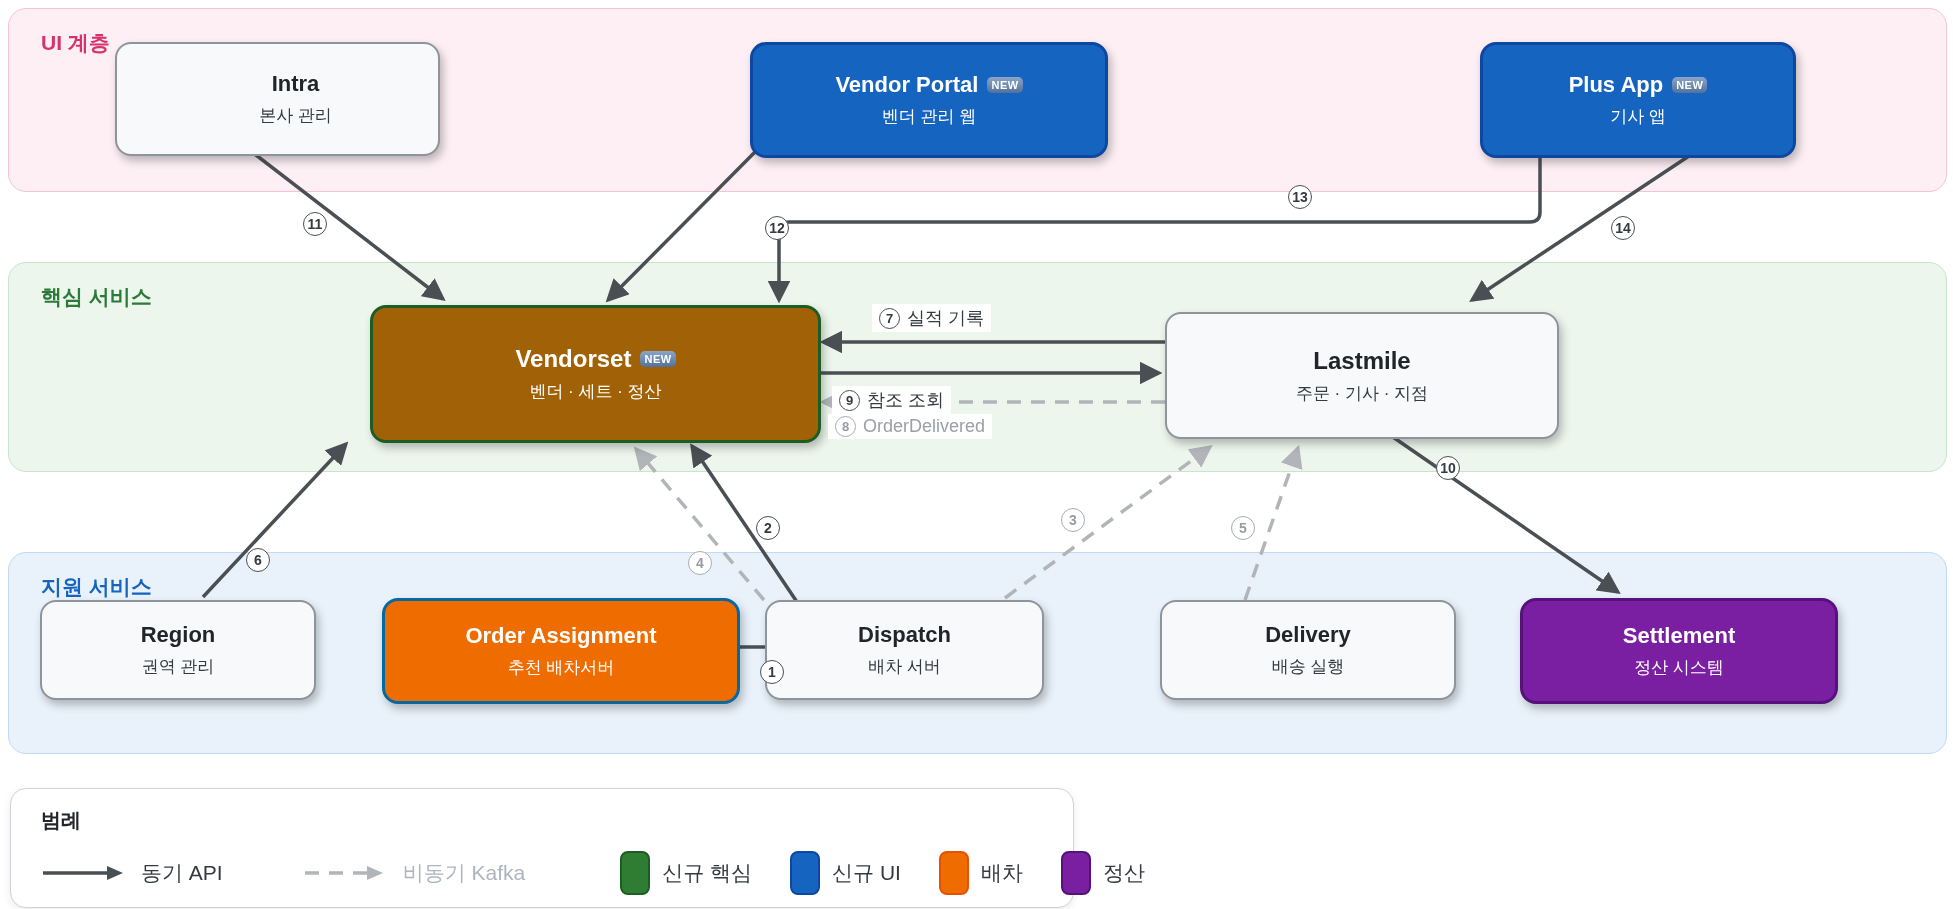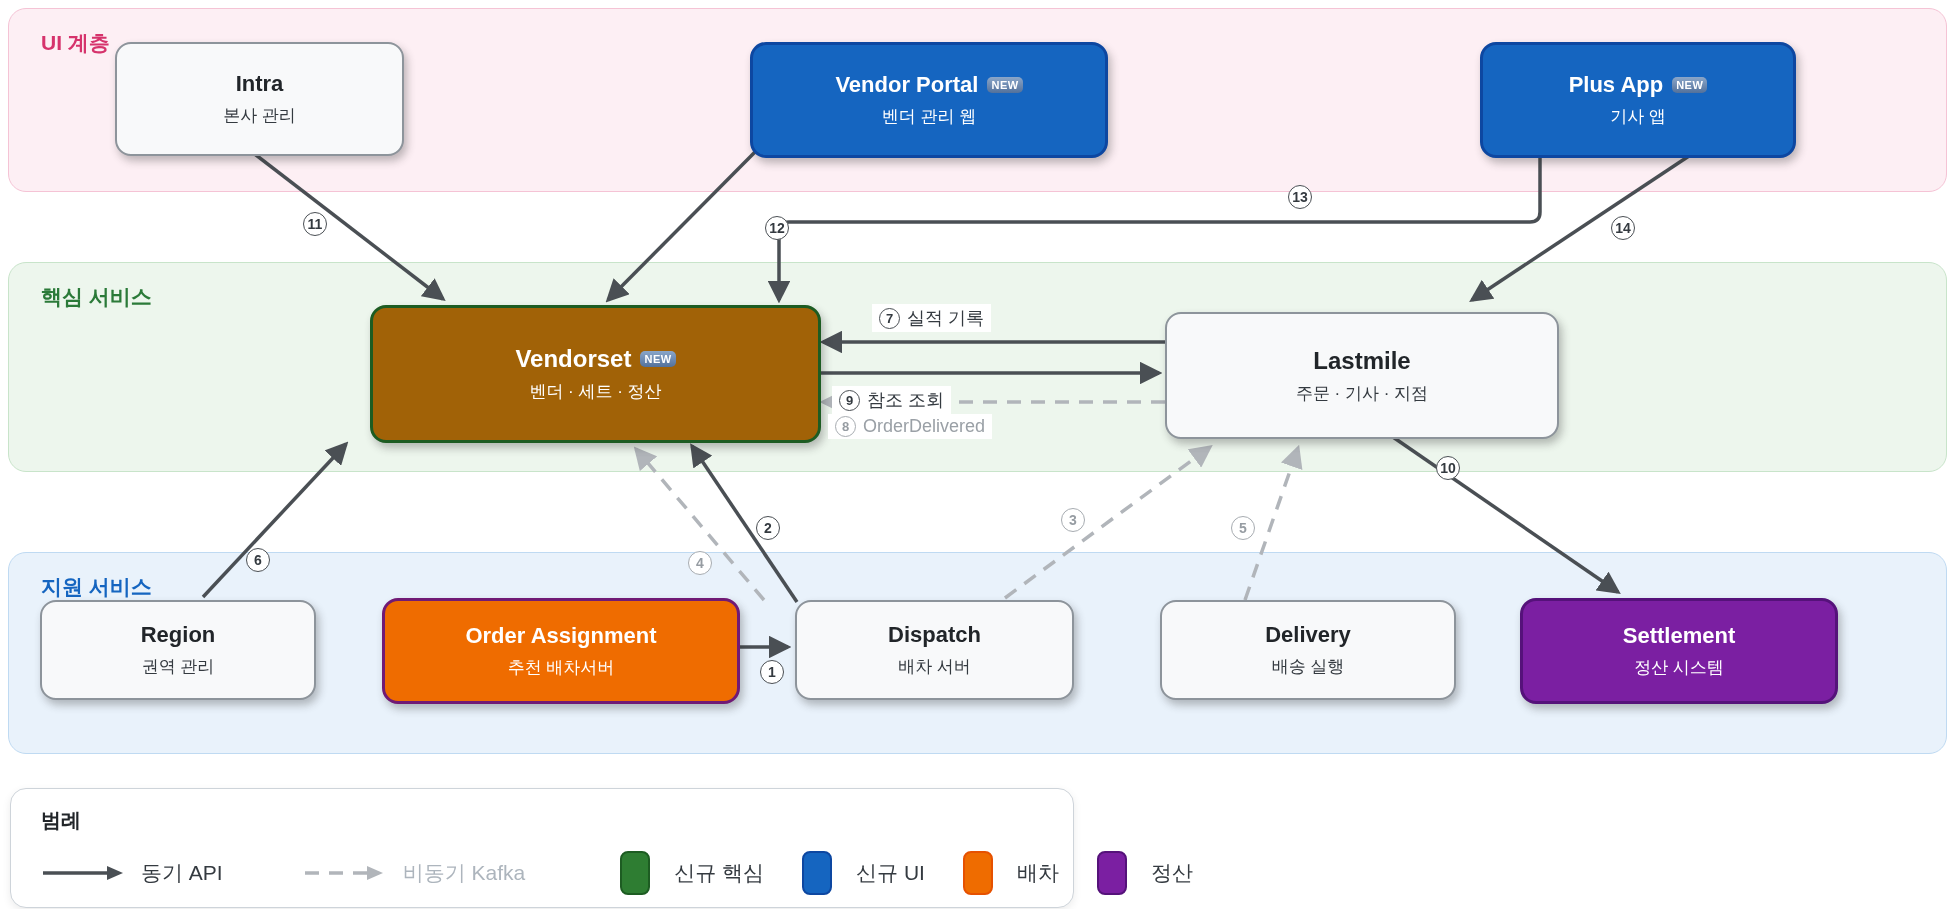--- a/index.html
+++ b/index.html
@@ -22,34 +22,34 @@
   .e-dash{stroke:#b1b5ba;stroke-width:3.5;fill:none;stroke-dasharray:14 10;}
 
   
   .node{position:absolute;z-index:3;border-radius:16px;display:flex;flex-direction:column;
         align-items:center;justify-content:center;box-shadow:3px 5px 9px rgba(40,40,40,.3);}
   .node .title{font-weight:bold;font-size:22px;color:#212529;display:flex;align-items:center;gap:9px;}
   .node .subtitle{font-size:17px;color:#343a40;margin-top:7px;}
   .node.white{background:#f8f9fa;border:2px solid #8d949b;}
   .node.blue{background:#1565c0;border:3px solid #0d47a1;}
   .node.green{background:#a16207;border:3px solid #1d5c22;}
-  .node.orange{background:#ef6c00;border:3px solid #701a75;}
+  .node.orange{background:#ef6c00;border:3px solid #0369a1;}
   .node.purple{background:#7b1fa2;border:3px solid #55127a;}
   .node.blue .title,.node.green .title,.node.orange .title,.node.purple .title{color:#ffffff;}
   .node.blue .subtitle,.node.green .subtitle,.node.orange .subtitle,.node.purple .subtitle{color:#ffffff;}
   .node.big .title{font-size:24px;}
 
-  .n-intra{left:115px;top:42px;width:285px;height:110px;}
+  .n-intra{left:115px;top:42px;width:285px;height:110px;padding-left:36px;}
   .n-vendor-portal{left:750px;top:42px;width:352px;height:110px;}
   .n-plus-app{left:1480px;top:42px;width:310px;height:110px;}
   .n-vendorset{left:370px;top:305px;width:445px;height:132px;}
   .n-lastmile{left:1165px;top:312px;width:390px;height:123px;}
   .n-region{left:40px;top:600px;width:272px;height:96px;}
   .n-order-assignment{left:382px;top:598px;width:352px;height:100px;}
-  .n-dispatch{left:795px;top:600px;width:275px;height:96px;}
+  .n-dispatch{left:765px;top:600px;width:275px;height:96px;}
   .n-delivery{left:1160px;top:600px;width:292px;height:96px;}
   .n-settlement{left:1520px;top:598px;width:312px;height:100px;}
 
   .new-badge{display:inline-block;background:linear-gradient(180deg,#8aa6c9,#53719b);
              color:#fff;font-size:11px;font-weight:bold;letter-spacing:.5px;
              padding:3px 4px 2px;border-radius:5px;line-height:1;}
 
   
   .cnum{position:absolute;width:24px;height:24px;border-radius:50%;background:#fff;
         border:1.7px solid #4a4f54;color:#343a40;font-size:14px;font-weight:600;
@@ -74,21 +74,21 @@
   .c-13{left:1288px;top:185px;}.c-14{left:1611px;top:216px;}
 
   
   .legend{position:absolute;left:10px;top:788px;width:1062px;height:118px;background:#ffffff;
           border:1.5px solid #ced4da;border-radius:16px;z-index:3;box-shadow:0 3px 8px rgba(0,0,0,.08);}
   .legend-title{position:absolute;left:30px;top:18px;font-size:20px;font-weight:bold;color:#212529;}
   .legend-row{position:absolute;left:30px;top:62px;display:flex;align-items:center;white-space:nowrap;}
   .legend-row .lbl{font-size:21px;color:#343a40;margin-left:16px;}
   .legend-row .lbl.gray{color:#adb5bd;}
   .lg-async{margin-left:80px;}
-  .lg-group{display:flex;align-items:center;margin-left:38px;gap:12px;}
+  .lg-group{display:flex;align-items:center;margin-left:38px;}
   .lg-group.first{margin-left:95px;}
   .lg-group .lbl{margin-left:12px;}
   .swatch{width:30px;height:44px;border-radius:8px;box-sizing:border-box;}
   .sw-green{background:#2e7d32;border:2px solid #1d5c22;}
   .sw-blue{background:#1565c0;border:2px solid #0d47a1;}
   .sw-orange{background:#ef6c00;border:2px solid #e65100;}
   .sw-purple{background:#7b1fa2;border:2px solid #55127a;}
 </style>
 </head>
 <body>

